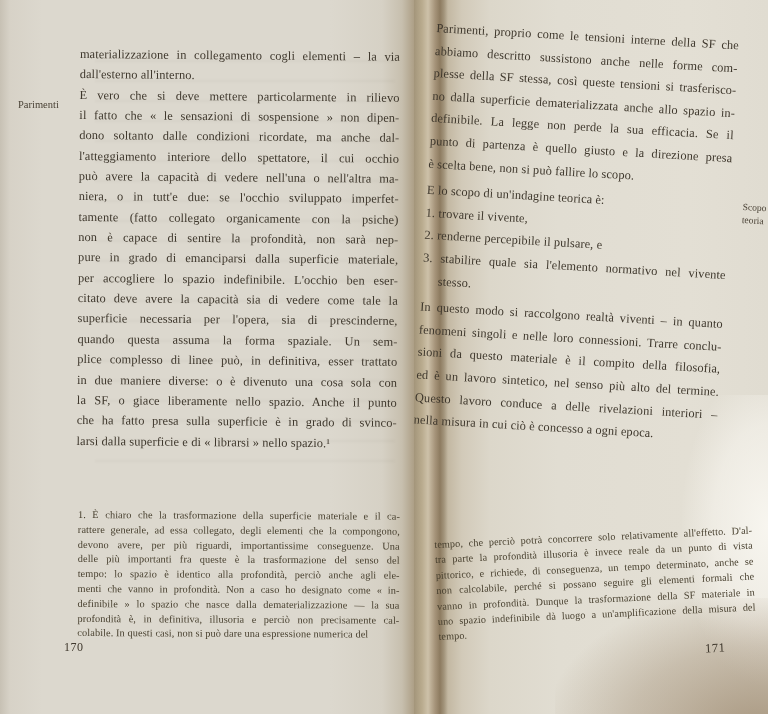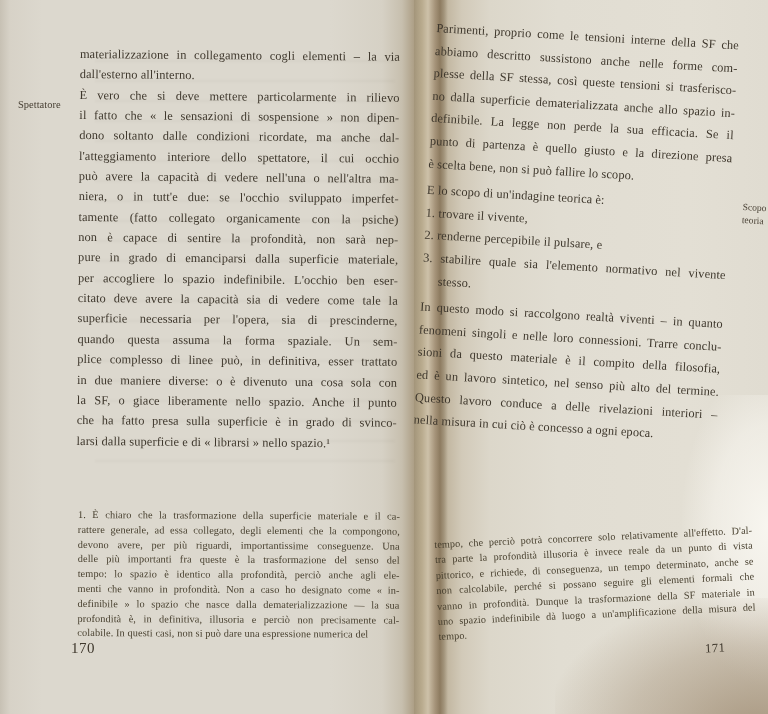--- a/index.html
+++ b/index.html
@@ -47,21 +47,21 @@
     position:absolute;left:80px;top:44px;width:320px;
     font-size:12.4px;line-height:20.35px;
     transform:rotate(.5deg);transform-origin:0 0;
   }
   .left-foot{
     position:absolute;left:78px;top:508px;width:322px;
     font-size:10.3px;line-height:14.8px;color:#48402f;
     transform:rotate(.3deg);transform-origin:0 0;
   }
   .left-note{position:absolute;left:18px;top:99px;font-size:10.5px;color:#4a4236;}
-  .left-pagenum{position:absolute;left:71px;top:640px;font-size:15px;letter-spacing:.5px;}
+  .left-pagenum{position:absolute;left:64px;top:640px;font-size:12px;letter-spacing:.5px;}
 
   .right-main{
     position:absolute;left:437px;top:17px;width:303px;
     font-size:12.4px;line-height:22.6px;
     transform:rotate(3.3deg);transform-origin:0 0;
   }
   .right-note{
     position:absolute;left:743px;top:200px;font-size:9.6px;color:#4a4236;
     line-height:13px;transform:rotate(3.3deg);transform-origin:0 0;
   }
@@ -80,21 +80,21 @@
 
 <div class="photo">
 
   <div class="left-page"></div>
   <div class="gutter"></div>
   <div class="right-page"></div>
   <div class="ghost"></div>
   <div class="bright-wedge"></div>
   <div class="corner-shadow"></div>
 
-  <div class="left-note">Spettatore</div>
+  <div class="left-note">Parimenti</div>
 
   <div class="left-main">
       <div class="line">materializzazione in collegamento cogli elementi – la via</div>
       <div class="line end">dall'esterno all'interno.</div>
       <div class="line">È vero che si deve mettere particolarmente in rilievo</div>
       <div class="line">il fatto che « le sensazioni di sospensione » non dipen-</div>
       <div class="line">dono soltanto dalle condizioni ricordate, ma anche dal-</div>
       <div class="line">l'atteggiamento interiore dello spettatore, il cui occhio</div>
       <div class="line">può avere la capacità di vedere nell'una o nell'altra ma-</div>
       <div class="line">niera, o in tutt'e due: se l'occhio sviluppato imperfet-</div>

